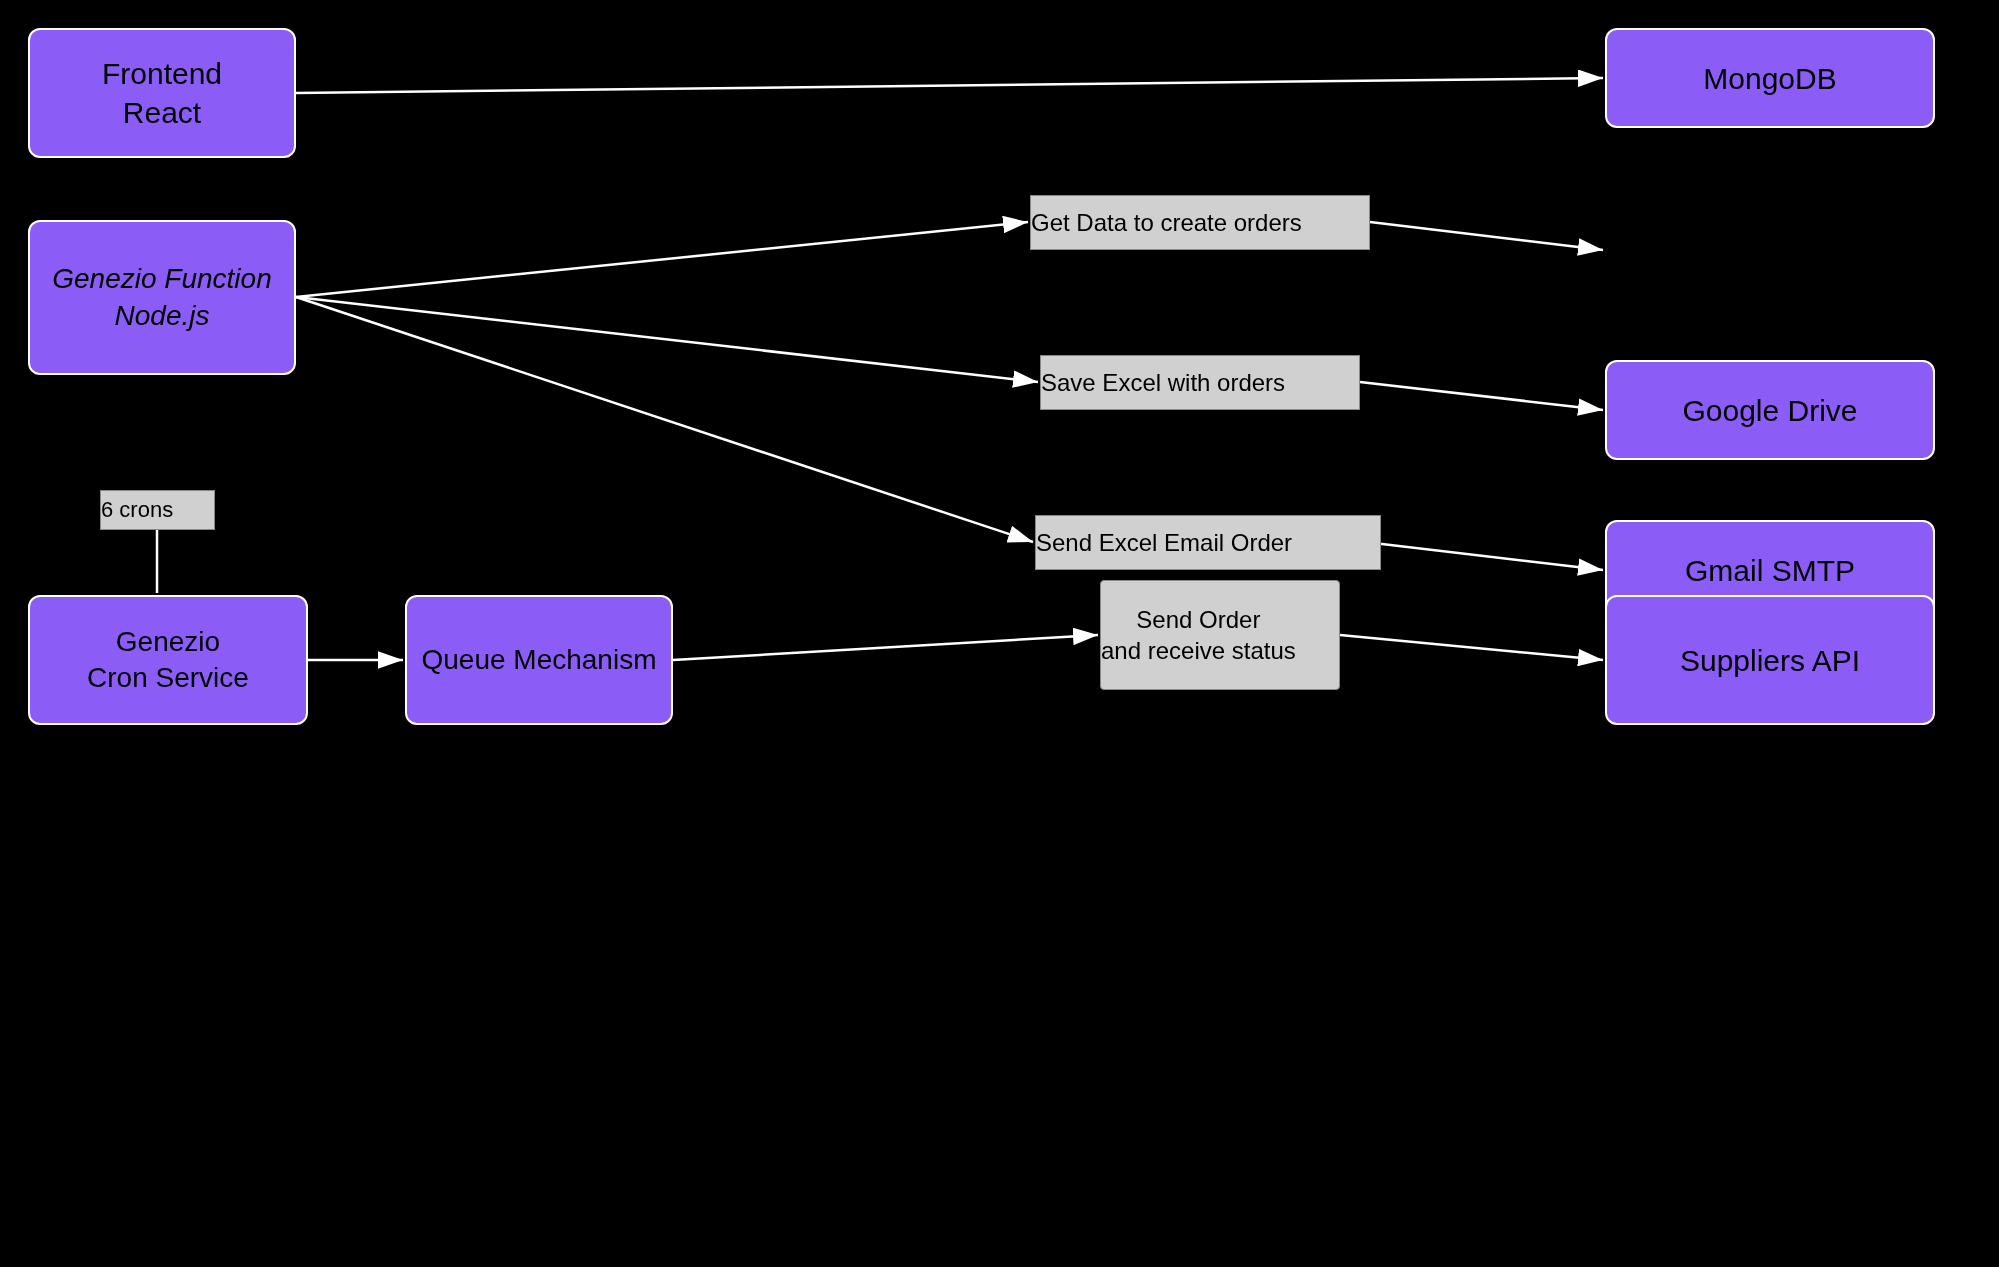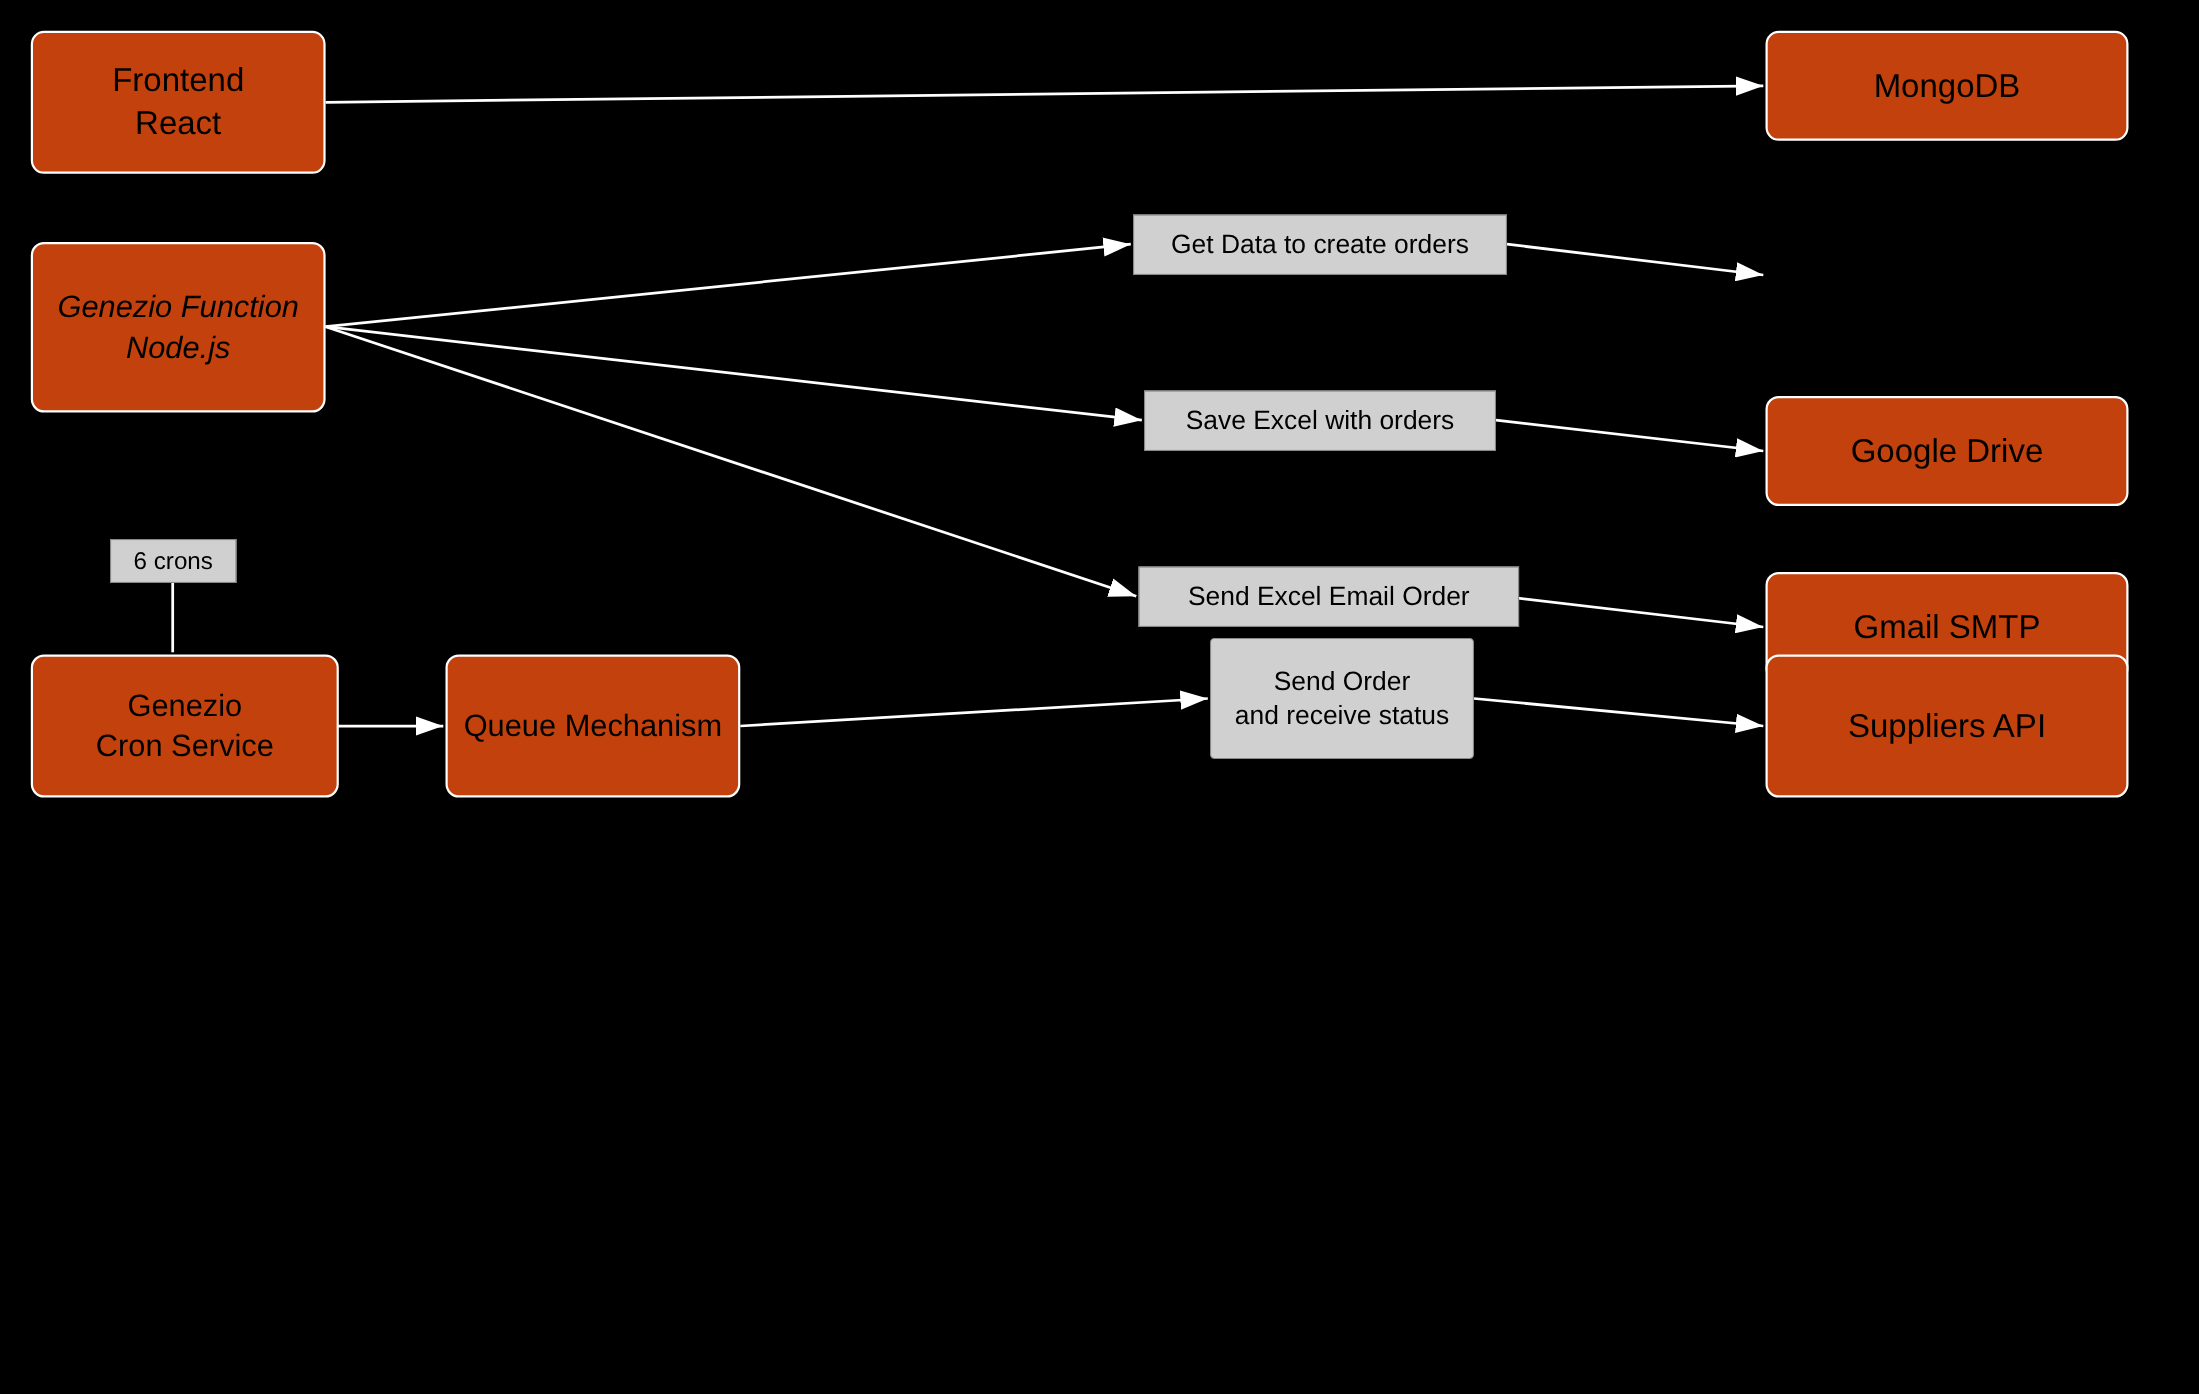--- a/index.html
+++ b/index.html
@@ -14,40 +14,40 @@
     }
 
     .diagram-container {
       position: relative;
       width: 1999px;
       height: 1267px;
     }
 
     .box {
       position: absolute;
-      background: #c2410c;
+      background: #8b5cf6;
       border: 2px solid #fff;
       border-radius: 12px;
       display: flex;
       align-items: center;
       justify-content: center;
       text-align: center;
       font-size: 28px;
       font-weight: normal;
       color: #000;
       line-height: 1.3;
     }
 
     .label-box {
       position: absolute;
       background: #d0d0d0;
       border: 1.5px solid #888;
       display: flex;
       align-items: center;
-      justify-content: center;
+      justify-content: flex-start;
       text-align: center;
       font-size: 24px;
       color: #000;
       line-height: 1.3;
     }
 
     svg.connections {
       position: absolute;
       top: 0;
       left: 0;

